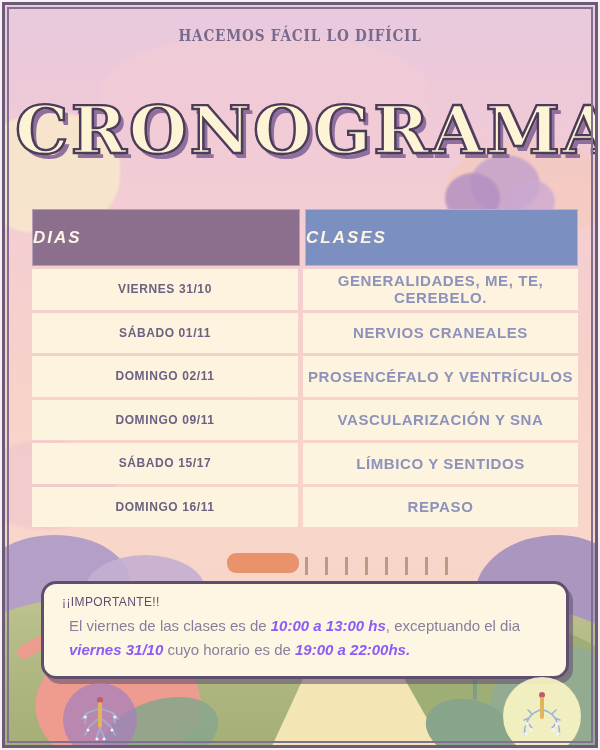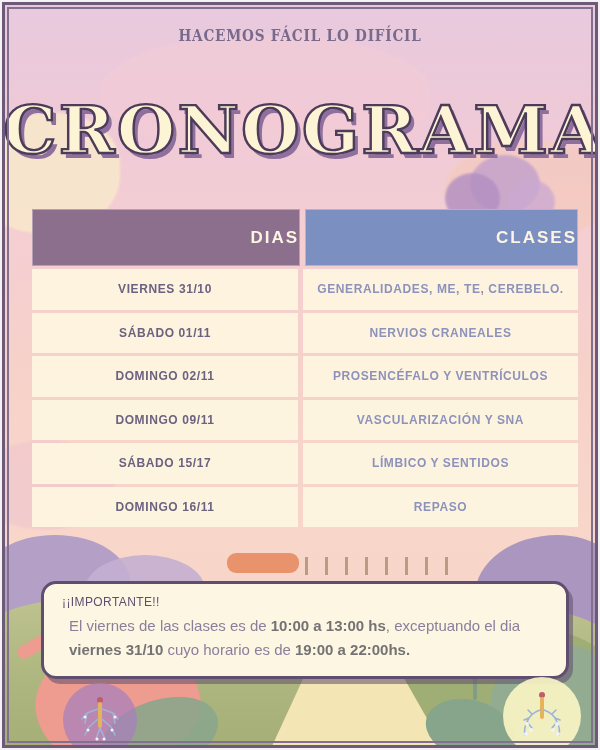--- a/index.html
+++ b/index.html
@@ -16,36 +16,36 @@
   .cloud-peach-right{right:-20px;top:135px;width:170px;height:100px;background:#f6cab6;opacity:.55;}
   .cloud-purple-1{right:55px;top:150px;width:70px;height:58px;background:#c2a0cc;opacity:.8;}
   .cloud-purple-2{right:95px;top:168px;width:55px;height:50px;background:#b18fc2;opacity:.8;}
   .cloud-purple-3{right:40px;top:175px;width:46px;height:44px;background:#cba8d2;opacity:.75;}
   .cloud-pink-low-left{left:-30px;bottom:215px;width:140px;height:90px;background:#eec3cf;opacity:.5;}
   
   .tagline{position:absolute;top:20px;left:0;right:0;text-align:center;z-index:5;}
   .tagline span{display:inline-block;transform:scaleX(.8);font-family:"DejaVu Serif",serif;font-weight:bold;
                 font-size:17px;letter-spacing:1px;color:#786a8c;}
   
-  .title{position:absolute;top:86px;left:4px;right:0;text-align:left;z-index:5;}
+  .title{position:absolute;top:86px;left:16px;right:0;text-align:left;z-index:5;}
   .title span{display:inline-block;transform:scaleX(1.02);font-family:"DejaVu Serif",serif;font-weight:900;
               font-size:66px;letter-spacing:2px;color:#fdf4d6;-webkit-text-stroke:2.4px #4c3b59;
               text-shadow:4px 5px 0 #8e6f9d;}
   
   .table{position:absolute;left:27px;top:204px;width:546px;z-index:10;}
   .thead{display:flex;gap:5px;height:57px;margin-bottom:3px;}
-  .th{flex:1;display:flex;align-items:center;justify-content:flex-end;border:1px solid rgba(255,255,255,.35);}
+  .th{flex:1;display:flex;align-items:center;justify-content:flex-start;border:1px solid rgba(255,255,255,.35);font-style:italic;}
   .th-dias{background:#8c6e8d;flex:0 0 266px;}
   .th-clases{background:#7b90c0;}
   .th span{color:#fdf4e4;font-weight:800;font-size:17px;letter-spacing:2px;}
   .trow{display:flex;gap:5px;height:40.5px;margin-bottom:3px;}
   .td{flex:1;display:flex;align-items:center;justify-content:center;background:rgba(253,245,224,.96);text-align:center;}
   .td-day{flex:0 0 266px;}
   .td-day span{color:#6b6280;font-weight:bold;font-size:12px;letter-spacing:.6px;}
-  .td-class span{color:#8d92bb;font-weight:bold;font-size:12px;letter-spacing:.6px;}
+  .td-class span{color:#8d92bb;font-weight:bold;font-size:15px;letter-spacing:.6px;}
   
   .landscape{position:absolute;left:0;right:0;bottom:0;height:210px;z-index:3;}
   .blob{position:absolute;}
   .mount-purple-left{left:-25px;bottom:115px;width:150px;height:95px;background:#b49fc6;border-radius:50% 50% 0 0;}
   .mount-purple-mid{left:80px;bottom:120px;width:120px;height:70px;background:#c3afd0;border-radius:50% 50% 0 0;opacity:.9;}
   .mount-purple-right{right:-30px;bottom:100px;width:150px;height:110px;background:#ab96c0;border-radius:55% 45% 0 0;}
   .bridge{left:222px;bottom:172px;width:72px;height:20px;background:#e8936c;border-radius:9px;position:absolute;}
   .fence{position:absolute;left:300px;bottom:170px;width:150px;height:18px;
          background:repeating-linear-gradient(90deg,#bd9a85 0 3px,transparent 3px 20px);}
   .hill-green{left:-15px;right:-15px;bottom:-15px;height:175px;position:absolute;
@@ -67,21 +67,21 @@
   .stem-1{right:118px;bottom:45px;height:65px;}
   .stem-2{right:68px;bottom:70px;height:60px;transform:rotate(6deg);}
   .leaf-right-big{right:-25px;bottom:-20px;width:130px;height:120px;position:absolute;background:#93ac91;border-radius:55% 45% 50% 50%;}
   .leaf-right-2{right:80px;bottom:-15px;width:90px;height:60px;position:absolute;background:#87a58b;border-radius:50%;transform:rotate(15deg);}
   
   .notice{position:absolute;left:36px;top:576px;width:528px;box-sizing:border-box;z-index:20;
           background:#fdf6e3;border:3px solid #5f4e6e;border-radius:15px;
           box-shadow:4px 5px 0 rgba(95,78,110,.55);padding:11px 18px 13px 18px;}
   .notice-title{font-weight:400;font-size:12px;color:#5d4f70;letter-spacing:.4px;margin-bottom:5px;}
   .notice-body{font-size:15px;line-height:1.62;color:#8a7f9b;padding-left:7px;width:492px;}
-  .notice-body .b{font-weight:bold;color:#737373;}
+  .notice-body .b{font-weight:bold;color:#8b5cf6;font-style:italic;}
   
   .sticker{position:absolute;border-radius:50%;z-index:30;display:flex;align-items:center;justify-content:center;}
   .sticker-left{left:58px;top:678px;width:74px;height:74px;background:rgba(168,128,187,.75);}
   .sticker-right{left:498px;top:672px;width:78px;height:78px;background:rgba(249,243,195,.92);}
 </style>
 </head>
 <body>
 
 <div class="poster">
   <div class="frame">

